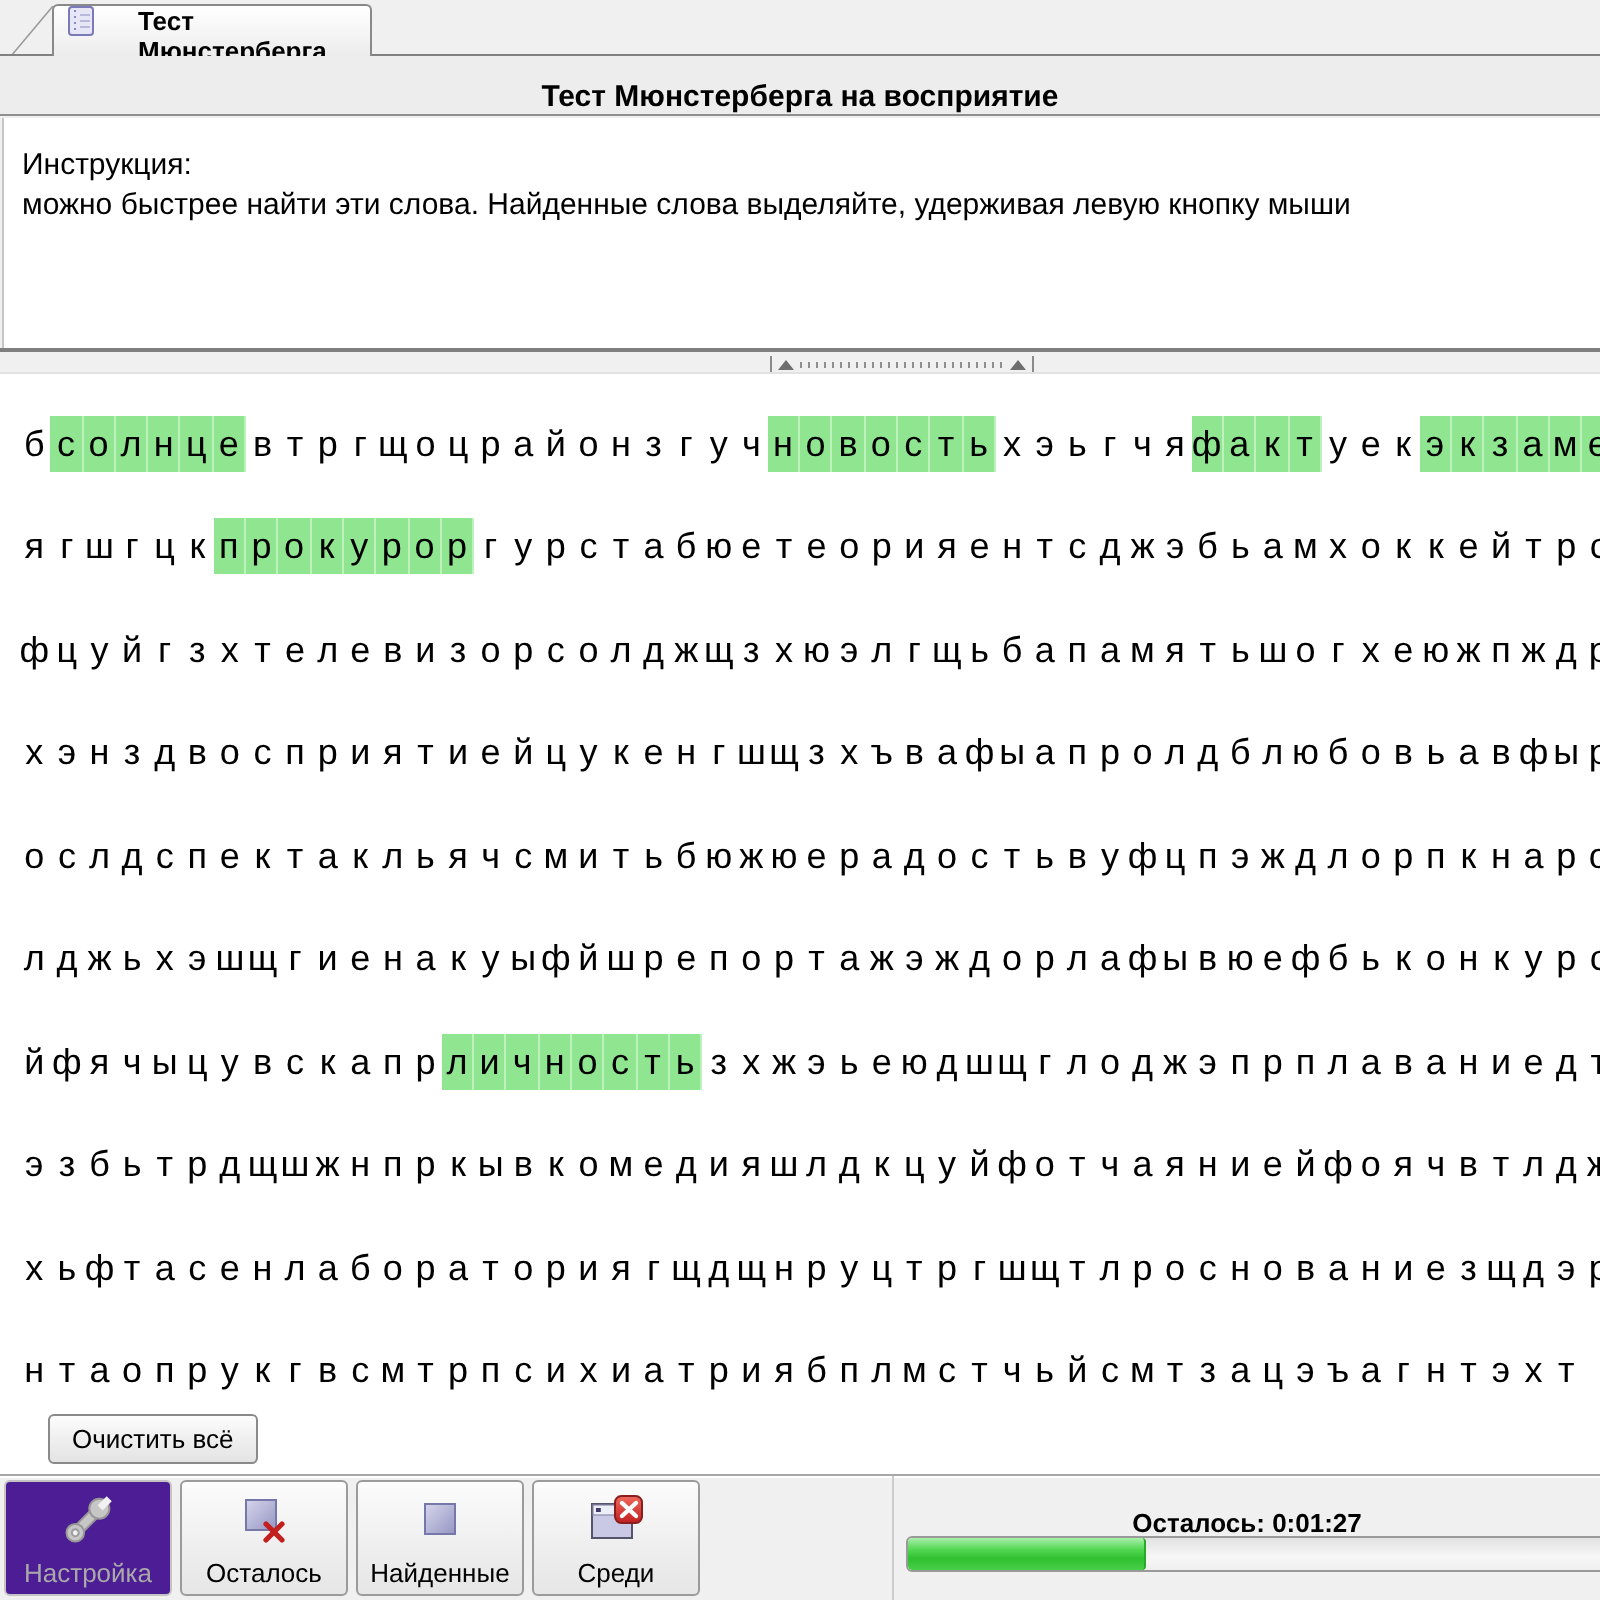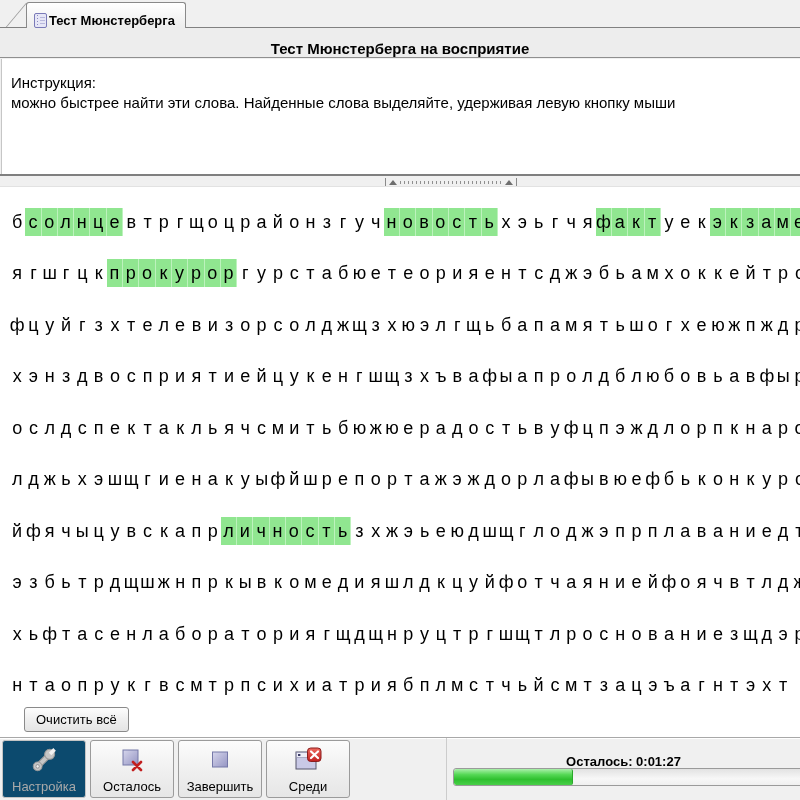--- a/index.html
+++ b/index.html
@@ -8,21 +8,21 @@
   .app { position:relative; width:800px; height:800px; background:#f0f0f0; }
 
   
   .tabbar { position:absolute; top:0; left:0; right:0; height:28px; background:#f0f0f0;
     border-bottom:1px solid #818181; }
   .tab-diag { position:absolute; left:26px; top:3px; height:24px; width:1px;
     background:#9a9a9a; transform:skewX(-40deg); transform-origin:top; }
   .tab { position:absolute; left:26px; top:2px; height:26px; width:160px;
     background:linear-gradient(#ffffff,#f4f4f4 60%,#ececec);
     border:1px solid #898989; border-bottom:none; border-radius:3px 3px 0 0;
-    display:flex; align-items:flex-end; gap:2px; padding-left:7px;
+    display:flex; align-items:flex-start; gap:22px; padding-left:7px;
     font-size:13px; font-weight:bold; }
   .tab-ico { width:13px; height:15px; background:#e6e6f6; border:1px solid #7a7ab8;
     border-radius:2px; position:relative; flex:none; }
   .tab-ico::before { content:""; position:absolute; left:2px; top:1px; bottom:1px; width:1px;
     background:repeating-linear-gradient(#8a8ac0 0 1px, transparent 1px 3px); }
   .tab-ico::after { content:""; position:absolute; left:5px; right:1px; top:3px; height:8px;
     background:repeating-linear-gradient(#b8b8dc 0 1px, transparent 1px 3px); }
 
   
   .header { position:absolute; top:28px; left:0; right:0; height:30px; background:#ededed;
@@ -60,21 +60,21 @@
 
   
   .toolbar { position:absolute; top:737px; left:0; right:0; height:63px; background:#f0f0f0;
     border-top:1px solid #a8a8a8; box-shadow:inset 0 1px 0 #ffffff; }
   .tb-buttons { position:absolute; left:2px; top:2px; display:flex; gap:4px; }
   .tb-btn { width:84px; height:58px; border:1px solid #9b9b9b; border-radius:3px;
     background:linear-gradient(#fcfcfc,#efefef 55%,#e6e6e6);
     display:flex; flex-direction:column; align-items:center; justify-content:flex-end;
     padding-bottom:3px; gap:1px; font-size:13px; font-family:inherit; color:#000; }
   .tb-btn .ic { height:34px; display:flex; align-items:center; justify-content:center; }
-  .tb-btn.disabled { color:#a9a9a9; background:#0c4a6e; border-color:#c4c4c4; }
+  .tb-btn.disabled { color:#a9a9a9; background:#4c1d95; border-color:#c4c4c4; }
   .tb-right { position:absolute; left:446px; right:0; top:0; bottom:0;
     border-left:1px solid #cccccc; }
   .remaining { text-align:center; font-size:13px; font-weight:bold; margin-top:16px; }
   .ptrack { position:absolute; left:6px; right:-4px; top:30px; height:18px;
     border:1px solid #9a9a9a; border-radius:3px;
     background:linear-gradient(#e2e2e2,#f7f7f7 60%,#efefef); overflow:hidden; }
   .pfill { height:100%; border-radius:2px; border-right:1px solid #2aa82a;
     background:linear-gradient(#aaf0aa,#55d855 35%,#2fc02f 65%,#49cf49); }
 </style>
 </head>
@@ -657,21 +657,21 @@
         </span>
         <span>Осталось</span>
       </button>
 
       <button class="tb-btn">
         <span class="ic">
           <svg width="24" height="26" viewBox="0 0 24 26">
             <rect x="4.5" y="4" width="15" height="15" fill="url(#sg)" stroke="#7578a8"></rect>
           </svg>
         </span>
-        <span>Завершить</span>
+        <span>Найденные</span>
       </button>
 
       <button class="tb-btn">
         <span class="ic">
           <svg width="30" height="28" viewBox="0 0 30 28">
             <defs>
                 <linearGradient id="rg" x1="0" y1="0" x2="0" y2="1">
               <stop offset="0" stop-color="#ef6a5f"></stop>
                   <stop offset="1" stop-color="#c01f1f"></stop>
             </linearGradient>

